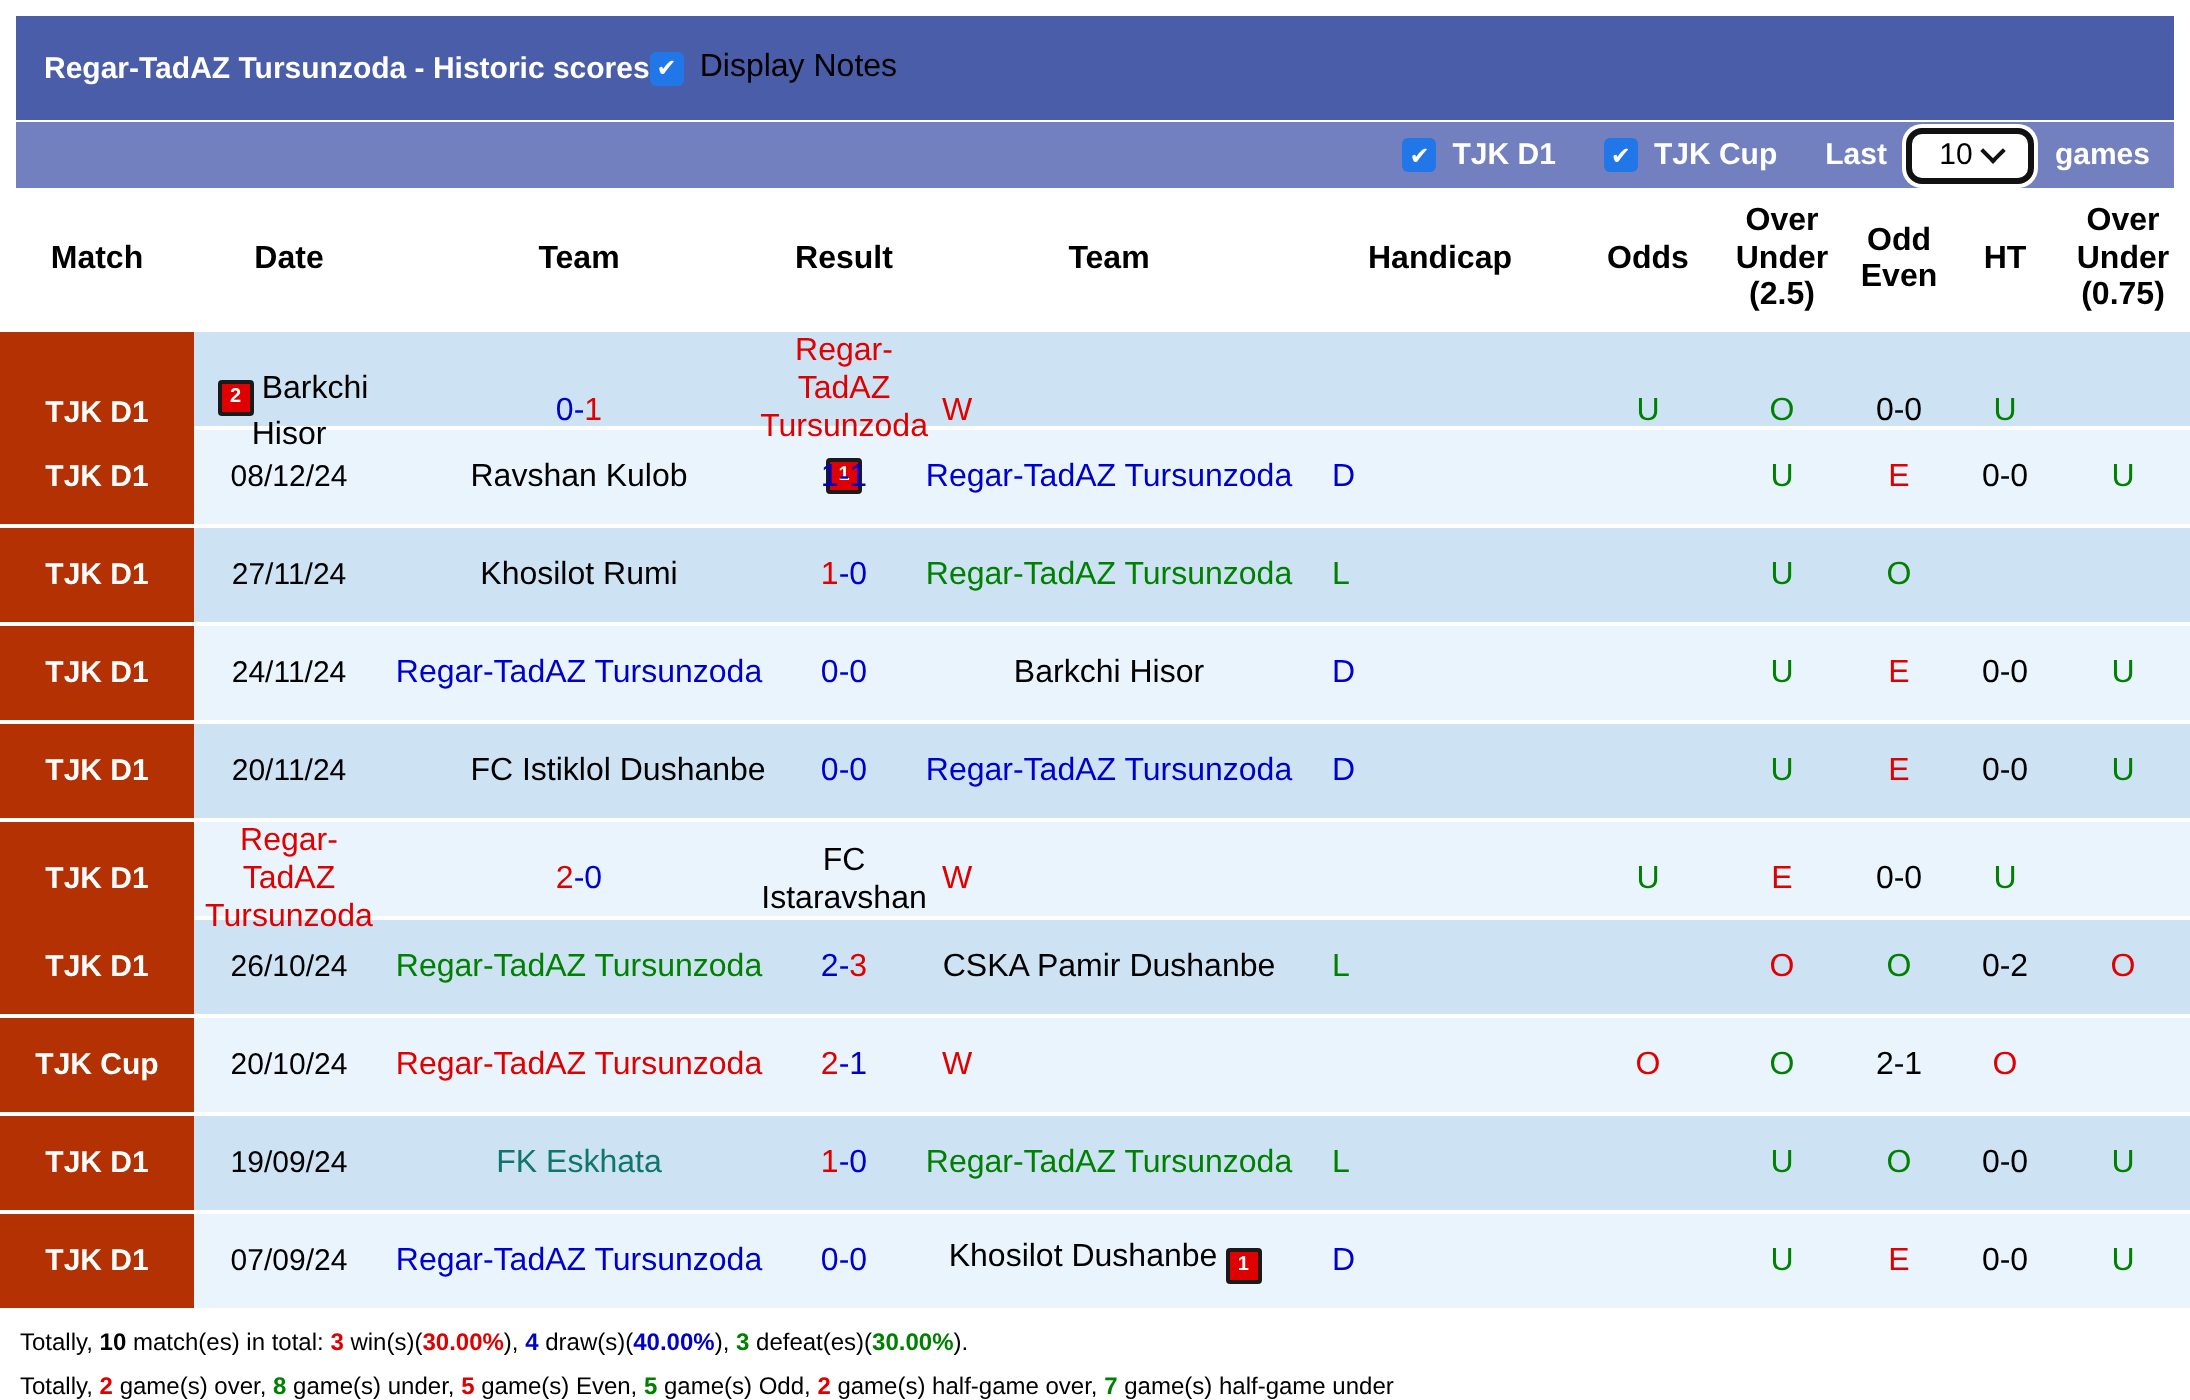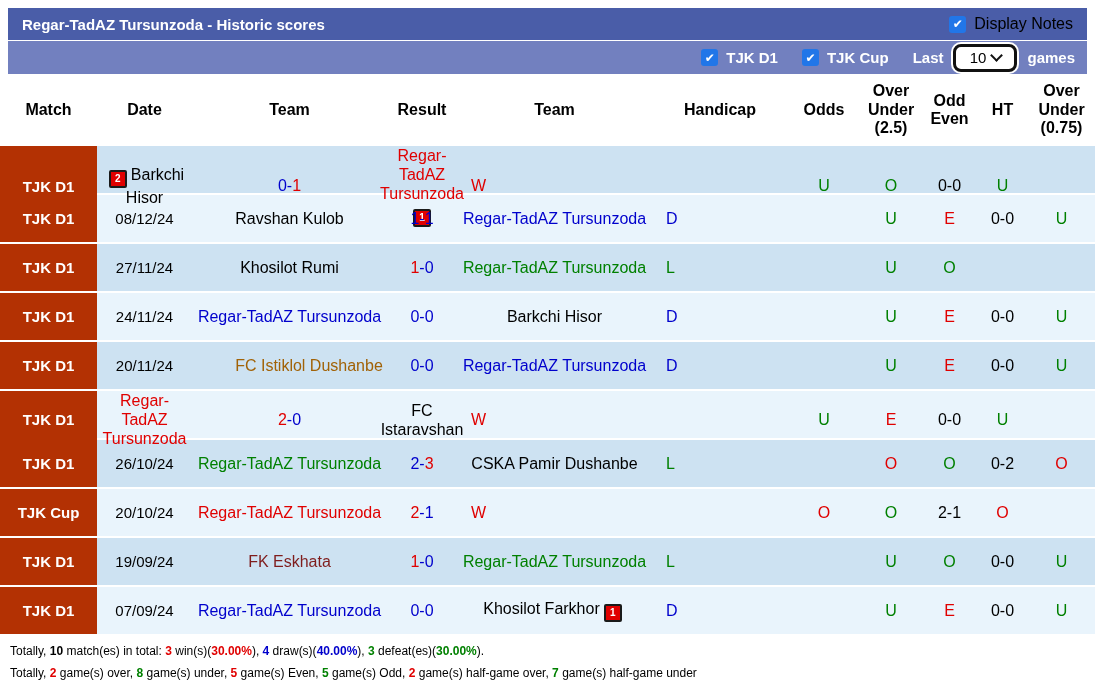--- a/index.html
+++ b/index.html
@@ -3,22 +3,22 @@
 <meta charset="utf-8">
 <style>
   html,body{margin:0;padding:0;}
   body{
     width:1095px;height:700px;overflow:hidden;background:#fff;
     font-family:"Liberation Sans","DejaVu Sans",sans-serif;
     -webkit-font-smoothing:antialiased;
   }
   
   .bar-top{
-    margin:8px 8px 0 8px;height:32px;background:#4a5da8;
-    display:flex;align-items:center;justify-content:space-between;
+    margin:8px 8px 0 8px;height:52px;background:#4a5da8;
+    display:flex;align-items:center;justify-content:flex-start;
     padding:0 14px;box-sizing:border-box;
   }
   .bar-top .title{color:#fff;font-weight:bold;font-size:15px;}
   .bar-bottom{
     margin:1px 8px 0 8px;height:33px;background:#7280bf;
     display:flex;align-items:center;justify-content:flex-end;gap:10px;
     padding:0 12px;box-sizing:border-box;color:#fff;font-weight:bold;font-size:15px;
   }
   .chk{
     width:17px;height:17px;background:#2176e8;border-radius:3px;
@@ -215,21 +215,21 @@
         </div>
         <div class="cell">0-0</div>
         <div class="cell ">
           <span style="color: rgb(0, 128, 0);">U</span>
         </div>
       </div>
       <div class="row dark">
         <div class="cell league-cell">TJK D1</div>
         <div class="cell date-cell">20/11/24</div>
         <div class="cell team-cell">
-          <span><span class="tname" style="color: #a16207; margin-left: 39px;">FC Istiklol Dushanbe</span></span>
+          <span><span class="tname" style="color: #000000; margin-left: 39px;">FC Istiklol Dushanbe</span></span>
         </div>
         <div class="cell result-cell">
           <span style="color: rgb(0, 0, 204);">0</span>
           <span style="color: rgb(0, 0, 204);">-</span>
           <span style="color: rgb(0, 0, 204);">0</span>
         </div>
         <div class="cell team-cell">
           <span><span class="tname" style="color: rgb(0, 0, 204);">Regar-TadAZ Tursunzoda</span></span>
         </div>
         <div class="cell handicap-cell">
@@ -327,21 +327,21 @@
         </div>
         <div class="cell">2-1</div>
         <div class="cell ">
           <span style="color: rgb(224, 0, 0);">O</span>
         </div>
       </div>
       <div class="row dark">
         <div class="cell league-cell">TJK D1</div>
         <div class="cell date-cell">19/09/24</div>
         <div class="cell team-cell">
-          <span><span class="tname" style="color: #7f1d1d;">FK Eskhata</span></span>
+          <span><span class="tname" style="color: #0f766e;">FK Eskhata</span></span>
         </div>
         <div class="cell result-cell">
           <span style="color: rgb(224, 0, 0);">1</span>
           <span style="color: rgb(0, 0, 204);">-</span>
           <span style="color: rgb(0, 0, 204);">0</span>
         </div>
         <div class="cell team-cell">
           <span><span class="tname" style="color: rgb(0, 128, 0);">Regar-TadAZ Tursunzoda</span></span>
         </div>
         <div class="cell handicap-cell">
@@ -364,21 +364,21 @@
         <div class="cell date-cell">07/09/24</div>
         <div class="cell team-cell">
           <span><span class="tname" style="color: rgb(0, 0, 204);">Regar-TadAZ Tursunzoda</span></span>
         </div>
         <div class="cell result-cell">
           <span style="color: rgb(0, 0, 204);">0</span>
           <span style="color: rgb(0, 0, 204);">-</span>
           <span style="color: rgb(0, 0, 204);">0</span>
         </div>
         <div class="cell team-cell">
-          <span><span class="tname" style="color: rgb(0, 0, 0);">Khosilot Farkhor</span><span class="badge">1</span></span>
+          <span><span class="tname" style="color: rgb(0, 0, 0);">Khosilot Dushanbe</span><span class="badge">1</span></span>
         </div>
         <div class="cell handicap-cell">
           <span style="color: rgb(0, 0, 204);">D</span>
         </div>
         <div class="cell"></div>
         <div class="cell ">
           <span style="color: rgb(0, 128, 0);">U</span>
         </div>
         <div class="cell ">
           <span style="color: rgb(224, 0, 0);">E</span>

